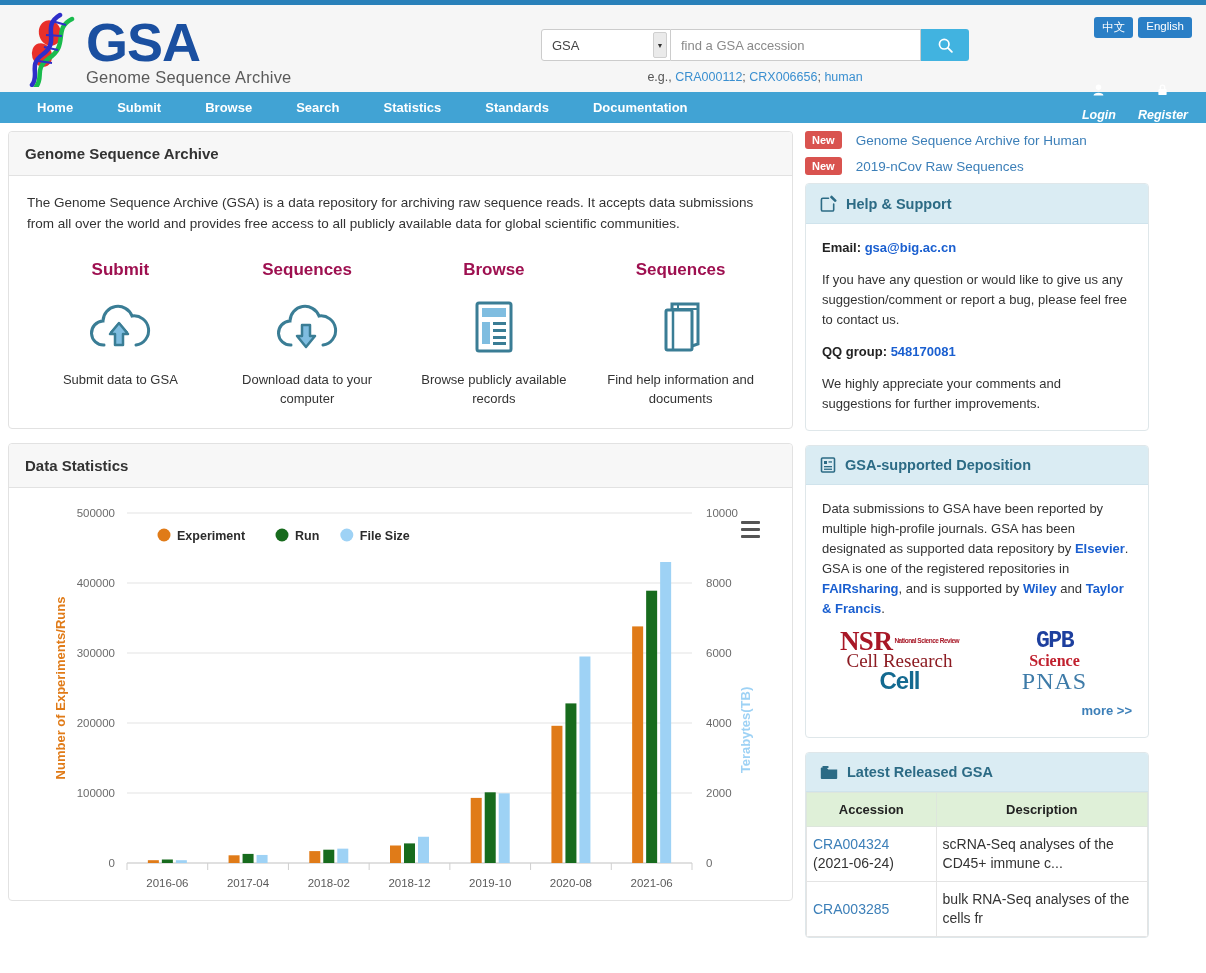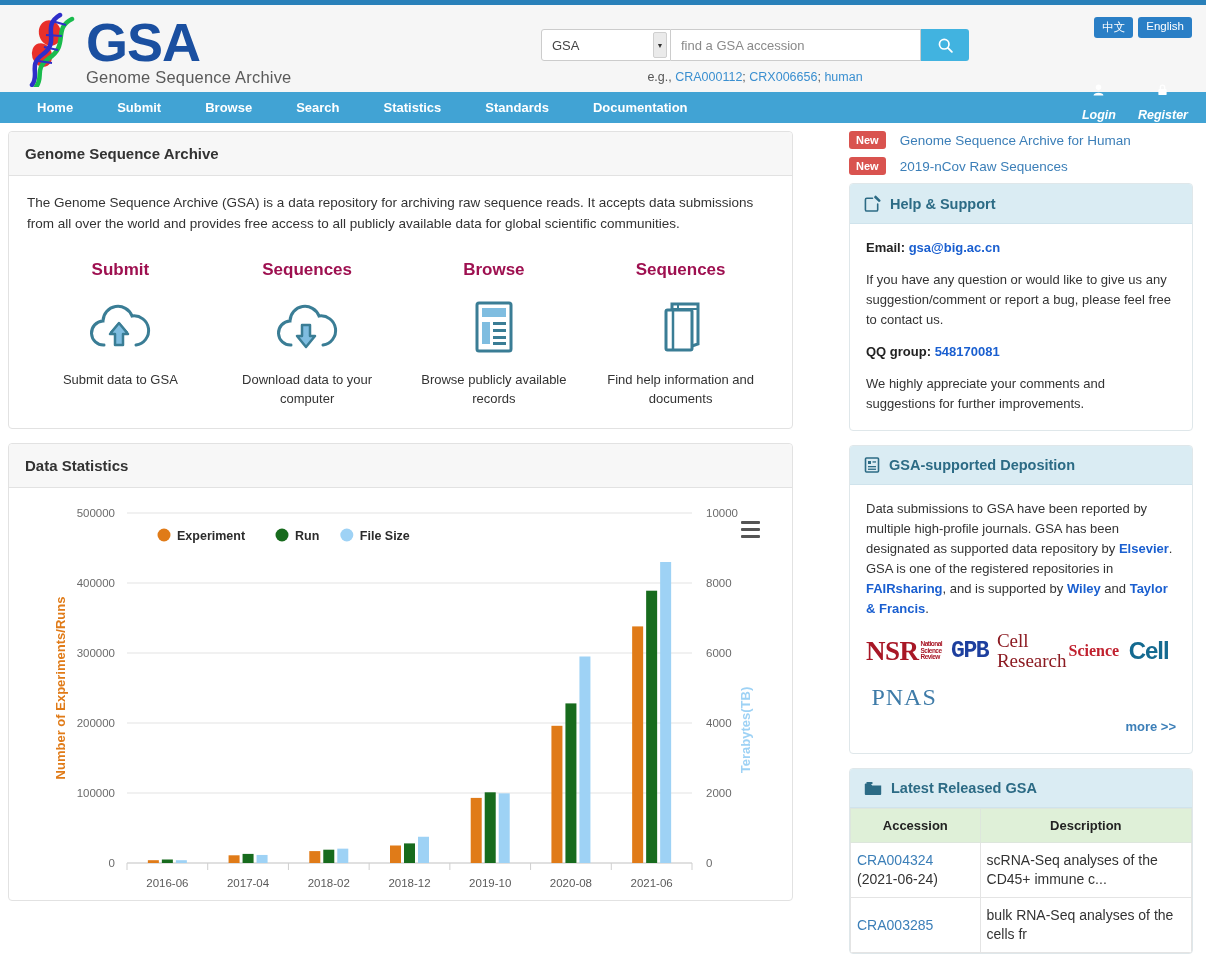--- a/index.html
+++ b/index.html
@@ -86,21 +86,21 @@
   .nav a:first-child { padding-left:37px; }
   .nav .nav-right { position:absolute; right:18px; display:flex; align-items:center; }
   .nav .nav-right a {
     font-style:italic; font-size:12.5px; padding:0 0 0 22px;
     display:flex; align-items:center; gap:4px;flex-direction:column;
   }
 
   
   .page { display:flex; padding:8px 8px 0 8px; gap:12px; }
   .col-left { width:785px; }
-  .col-right { width:344px;margin-left:44px; }
+  .col-right { width:344px; }
 
   .panel {
     border:1px solid #e2e2e2; background:#fff; border-radius:4px;
     margin-bottom:14px;
   }
   .panel-head {
     background:#f7f7f7; border-bottom:1px solid #e2e2e2;
     padding:13px 16px; font-size:15px; font-weight:bold; color:#333;
     border-radius:4px 4px 0 0;
   }
@@ -136,21 +136,21 @@
     background:#daecf3; padding:11px 14px; font-size:14.5px; font-weight:bold;
     color:#2c6b85; display:flex; align-items:flex-end; gap:9px;
     border-bottom:1px solid #cfe3ec;
   }
   .side-body { padding:14px 16px 16px 16px; font-size:13px; line-height:20px; color:#333; }
   .side-body p { margin:0 0 12px 0; }
   .side-body p:last-child { margin-bottom:0; }
   .side-body a { color:#1a5fd0; text-decoration:none; font-weight:bold; }
   .lbl-bold { font-weight:bold; color:#222; }
 
-  .journals { display:grid; grid-template-columns:repeat(5,1fr); row-gap:16px; align-items:center; justify-items:center; margin:10px 0 2px 0;}
+  .journals { display:grid; grid-template-columns:repeat(2,1fr); row-gap:0; align-items:center; justify-items:center; margin:10px 0 2px 0;}
   .jlogo { font-family:"Liberation Serif", serif; }
   .j-nsr { color:#a81726; font-size:27px; font-weight:bold; letter-spacing:-0.5px; display:flex; align-items:center;}
   .j-nsr small { font-size:6.5px; line-height:6.5px; font-family:"Liberation Sans",sans-serif; margin-left:2px; text-align:left; font-weight:bold;}
   .j-gpb { color:#1d3f9e; font-size:23px; font-weight:bold; font-family:Liberation Mono, monospace; letter-spacing:-1.5px;}
   .j-cr { color:#8c1b22; font-size:19px; }
   .j-science { color:#c0202e; font-size:16px; font-weight:bold; }
   .j-cell { color:#146a90; font-size:24px; font-weight:bold; font-family:"Liberation Sans", sans-serif; letter-spacing:-1px;}
   .j-pnas { color:#3e7ba8; font-size:24px; letter-spacing:1px;}
   .more-link { text-align:right; margin-top:10px; }
   .more-link a { color:#3c7fb8; font-weight:bold; font-size:13px; text-decoration:none; }

